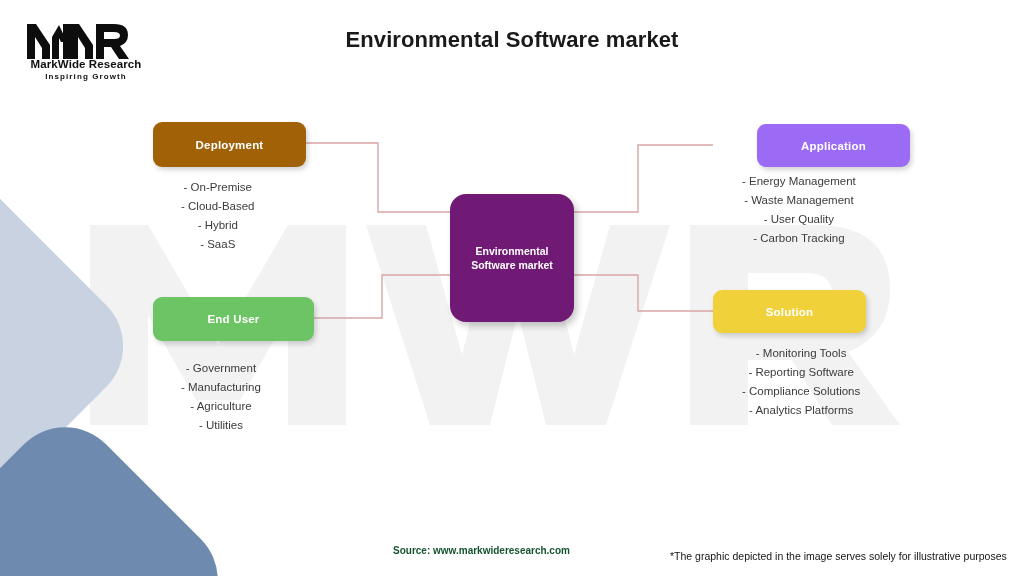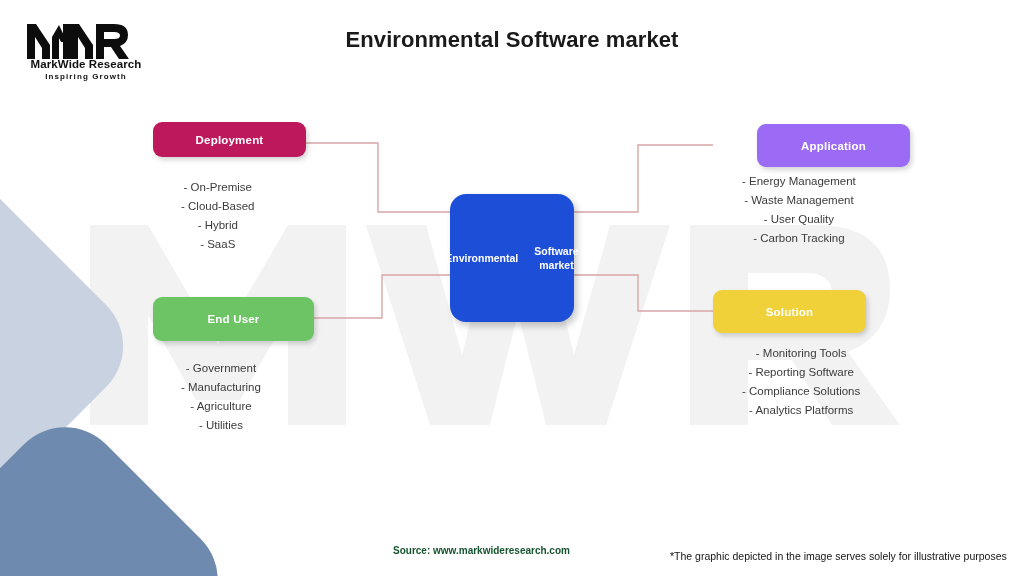--- a/index.html
+++ b/index.html
@@ -105,37 +105,37 @@
     align-items: center;
     justify-content: center;
     box-shadow: 2px 3px 5px rgba(0,0,0,0.17);
   }
   .node-label {
     font-size: 11.5px;
     font-weight: bold;
     color: #ffffff;
     letter-spacing: 0.2px;
   }
-  .node-deployment { left: 153px; top: 122px; width: 153px; height: 35px; background: #be185d; }
+  .node-deployment { left: 153px; top: 122px; width: 153px; height: 45px; background: #a16207; }
   .node-enduser    { left: 153px; top: 297px; width: 161px; height: 44px; background: #6cc464; }
   .node-application{ left: 713px; top: 124px; width: 153px; height: 43px; background: #9c6bf5; margin-left: 44px; }
   .node-solution   { left: 713px; top: 290px; width: 153px; height: 43px; background: #f0d13a; }
 
   .node-center {
     position: absolute;
     left: 450px;
     top: 194px;
     width: 124px;
     height: 128px;
-    background: #1d4ed8;
+    background: #701a75;
     border-radius: 16px;
     display: flex;
     align-items: center;
     justify-content: center;
-    flex-direction: row;
+    flex-direction: column;
     box-shadow: 3px 4px 7px rgba(0,0,0,0.22);
   }
   .node-center-label {
     font-size: 10.5px;
     font-weight: bold;
     color: #ffffff;
     text-align: center;
     line-height: 1.35;
     padding: 0 8px;
   }

